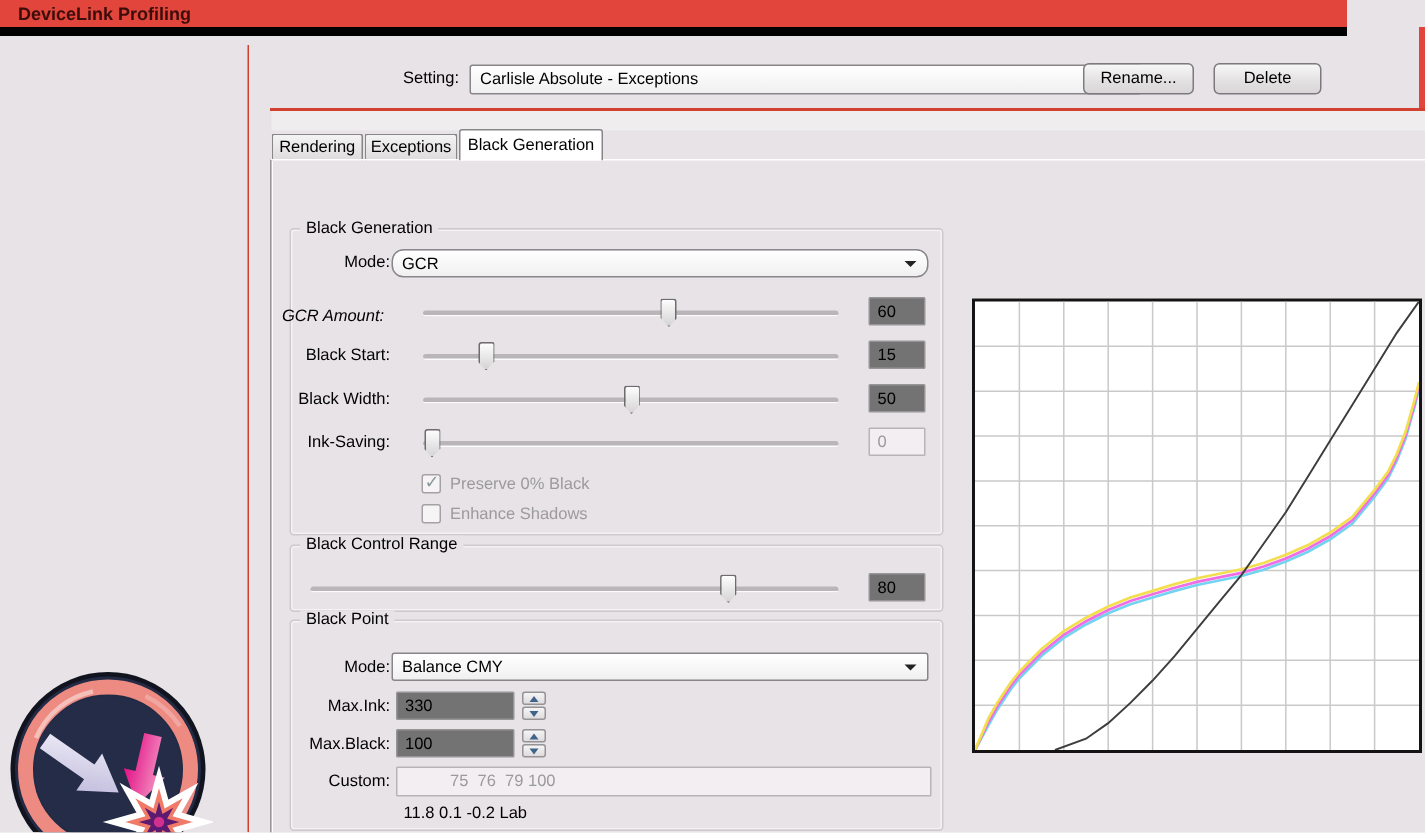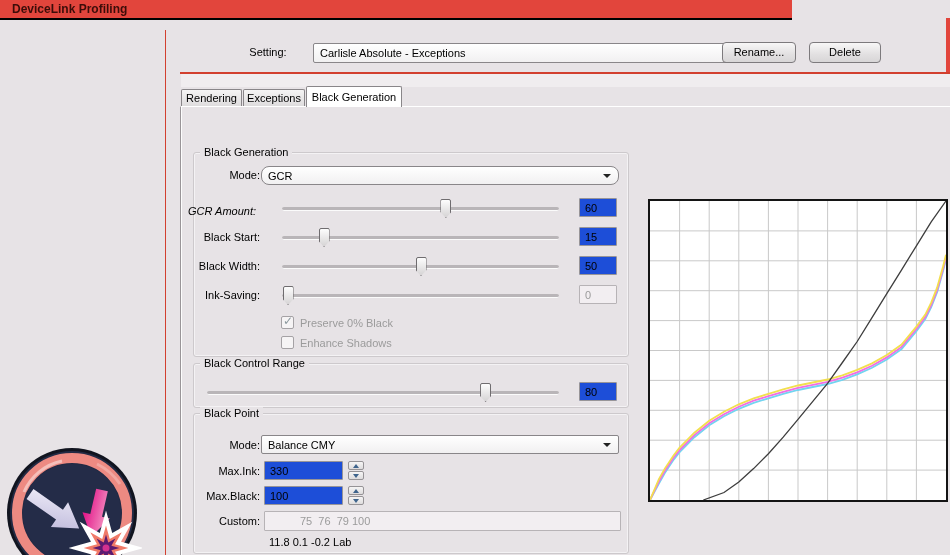--- a/index.html
+++ b/index.html
@@ -1,20 +1,20 @@
 <!DOCTYPE html>
 <html><head>
 <meta charset="utf-8">
 <style>
   html,body{margin:0;padding:0;}
   body{font-family:"Liberation Sans","DejaVu Sans",sans-serif;}
   #app{position:relative;width:950px;height:555px;background:#e7e3e6;overflow:hidden;font-size:11px;color:#000;}
 
   
-  .titlebar{position:absolute;left:0;top:0;width:792px;height:18px;background:#e2453c;border-bottom:2px solid #000000;}
+  .titlebar{position:absolute;left:0;top:0;width:898px;height:18px;background:#e2453c;border-bottom:6px solid #000000;}
   .titlebar .title{position:absolute;left:12px;top:2px;font-size:12px;font-weight:bold;color:#3c0d09;}
   .right-red-strip{position:absolute;right:0;top:18px;width:4px;height:56px;background:#e2453c;}
 
   
   .sidebar-text{position:absolute;left:28px;top:37px;width:130px;line-height:13px;color:#111;}
   .red-vline{position:absolute;left:165px;top:30px;width:1px;height:525px;background:#d2402f;}
   .red-hline{position:absolute;left:180px;top:72px;width:770px;height:2px;background:#d2402f;}
   .band{position:absolute;left:181px;top:74px;width:769px;height:13px;background:#f0edef;}
 
   
@@ -29,21 +29,21 @@
   .tab.active{top:86px;height:21px;background:#ffffff;line-height:20px;z-index:3;}
   .panel{position:absolute;left:180px;top:106px;width:770px;height:449px;border-left:1px solid #99959\8;border-left:1px solid #999598;border-top:1px solid #ffffff;box-shadow:inset 1px 0 0 #fdfdfd;}
 
   
   .group{position:absolute;border:1px solid #cdc9cc;border-radius:3px;box-shadow:inset 0 0 0 1px rgba(255,255,255,.55);}
   .group>.gtitle{position:absolute;top:-7px;left:6px;background:#e7e3e6;padding:0 4px;font-size:11px;color:#000;}
 
   
   .track{position:absolute;height:3px;background:#b9b5b8;border-bottom:1px solid #fbfbfb;border-radius:2px;}
   .thumb{position:absolute;top:-8px;width:11px;height:19px;background:linear-gradient(#fdfdfd,#d6d4d5);border:1px solid #6f6c6f;border-radius:2px 2px 0 0;box-sizing:border-box;clip-path:polygon(0 0,100% 0,100% 68%,50% 100%,0 68%);}
-  .val{position:absolute;width:38px;height:19px;border:1px solid #98959\8;border:1px solid #989598;background:#1d4ed8;font-size:11px;font-family:"Liberation Sans","DejaVu Sans",sans-serif;padding:0 0 0 5px;box-sizing:border-box;border-radius:1px;}
+  .val{position:absolute;width:38px;height:19px;border:1px solid #98959\8;border:1px solid #989598;background:#737373;font-size:11px;font-family:"Liberation Sans","DejaVu Sans",sans-serif;padding:0 0 0 5px;box-sizing:border-box;border-radius:1px;}
   .val.disabled{background:#f2eef1;color:#9b9b9b;border-color:#b7b3b6;}
 
   
   .check{position:absolute;width:13px;height:13px;background:#f6f4f5;border:1px solid #a5a2a5;border-radius:2px;box-sizing:border-box;}
   .check .mark{position:absolute;left:1px;top:-3px;font-size:12px;color:#8b989d;}
   .chklbl{position:absolute;color:#9b9b9b;}
 
   
   .spin{position:absolute;width:16px;height:19px;}
   .spinbtn{position:absolute;left:0;width:16px;height:9px;background:linear-gradient(#f6f5f5,#dedcdd);border:1px solid #96939(6);border:1px solid #969396;border-radius:2px;box-sizing:border-box;}
@@ -60,21 +60,21 @@
 
 <div id="app">
 
   <div class="titlebar">
     <div class="title">DeviceLink Profiling</div>
   </div>
   <div class="right-red-strip"></div>
 
   <div class="red-vline"></div>
 
-  <div class="lbl" style="position:absolute;left:230px;top:46px;width:76px;text-align:center;">Setting:</div>
+  <div class="lbl" style="position:absolute;left:230px;top:46px;width:76px;text-align:right;">Setting:</div>
   <div class="combo" style="left:313px;top:43px;width:448px;height:20px;">
     <span>Carlisle Absolute - Exceptions</span>
     <span class="arrow"></span>
   </div>
   <div class="btn" style="left:722px;top:42px;width:74px;height:21px;">Rename...</div>
   <div class="btn" style="left:809px;top:42px;width:72px;height:21px;">Delete</div>
 
   <div class="red-hline"></div>
   <div class="band"></div>
 

